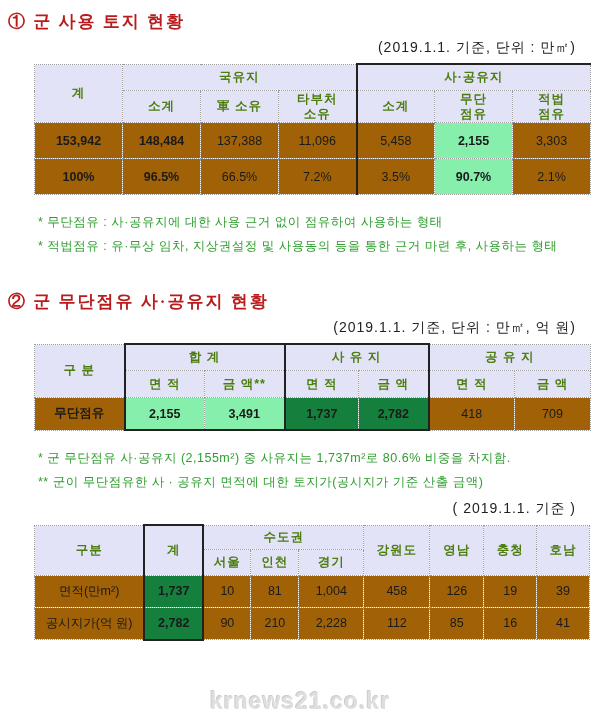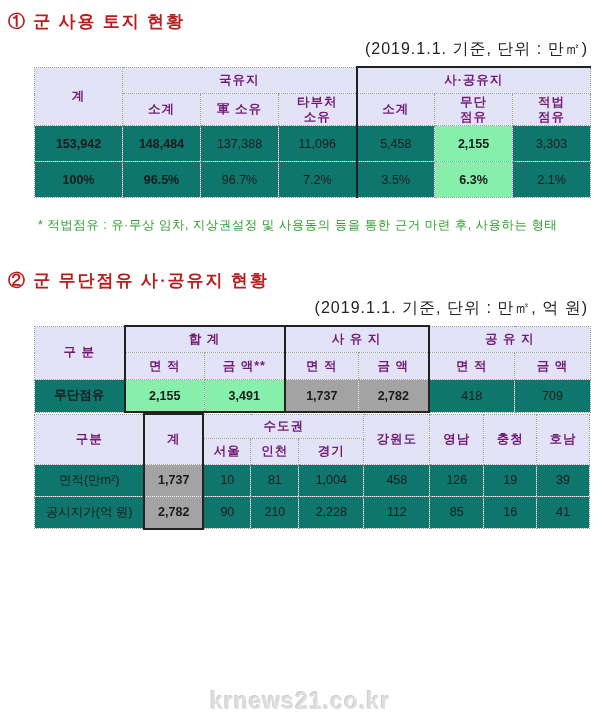--- a/index.html
+++ b/index.html
@@ -10,40 +10,40 @@
   }
   .page{padding:10px 8px 0 8px;}
 
   
   .sec-title{
     font-family:"Liberation Serif","DejaVu Serif",serif;
     font-weight:bold;font-size:17px;letter-spacing:2px;color:#b91c1c;
     margin:0;
   }
   .sec-note{
-    font-size:16px;color:#222;text-align:right;letter-spacing:1px;
-    margin:6px 4px 6px 0;
+    font-size:14px;color:#222;text-align:right;letter-spacing:1px;
+    margin:6px 16px 6px 0;
   }
 
   
   table{
     border-collapse:collapse;table-layout:fixed;
     margin-left:26px;width:556px;
     font-size:12.5px;text-align:center;
   }
   th,td{
     border:1px dotted #999;padding:0 2px;vertical-align:middle;
     font-weight:normal;overflow:hidden;
   }
-  th{background:#e3e3f7;font-weight:bold;color:#701a75;letter-spacing:1px;}
-  td{background:#0f766e;}
+  th{background:#e3e3f7;font-weight:bold;color:#4d7c0f;letter-spacing:1px;}
+  td{background:#a16207;}
   .two-line{white-space:pre-line;line-height:1.15;}
   .bold{font-weight:bold;}
   .bg-gray{background:#86efac;}
-  .bg-yellow{background:#a3a3a3;}
+  .bg-yellow{background:#15803d;}
 
   
   .bL{border-left:2px solid #222;}
   .bR{border-right:2px solid #222;}
   .bT{border-top:2px solid #222;}
   .bB{border-bottom:2px solid #222;}
 
   
   .t1 .hr1 th{height:25px;}
   .t1 .hr2 th{height:31px;}
@@ -112,30 +112,31 @@
       <td class="bold">148,484</td>
       <td>137,388</td>
       <td>11,096</td>
       <td class="bL">5,458</td>
       <td class="bold bg-gray">2,155</td>
       <td>3,303</td>
     </tr>
     <tr class="dr">
       <td class="bold">100%</td>
       <td class="bold">96.5%</td>
-      <td>96.7%</td>
+      <td>66.5%</td>
       <td>7.2%</td>
       <td class="bL">3.5%</td>
-      <td class="bold bg-gray">6.3%</td>
+      <td class="bold bg-gray">90.7%</td>
       <td>2.1%</td>
     </tr>
   </tbody>
     </table>
 
   <div class="footnotes">
+    <div>* 무단점유 : 사·공유지에 대한 사용 근거 없이 점유하여 사용하는 형태</div>
     <div>* 적법점유 : 유·무상 임차, 지상권설정 및 사용동의 등을 통한 근거 마련 후, 사용하는 형태</div>
   </div>
 
   <h2 class="sec-title gap-lg">② 군 무단점유 사·공유지 현황</h2>
   <div class="sec-note">(2019.1.1. 기준, 단위 : 만㎡, 억 원)</div>
 
   <table class="t2">
     <colgroup>
       <col style="width:90px">
         <col style="width:80px">
@@ -165,21 +166,26 @@
       <td class="bold bg-gray bL bB">2,155</td>
       <td class="bold bg-gray bR bB">3,491</td>
       <td class="bold bg-yellow bB">1,737</td>
       <td class="bold bg-yellow bR bB">2,782</td>
       <td>418</td>
       <td>709</td>
     </tr>
   </tbody>
     </table>
 
-
+  <div class="footnotes">
+    <div>* 군 무단점유 사·공유지 (2,155m²) 중 사유지는 1,737m²로 80.6% 비중을 차지함.</div>
+    <div>** 군이 무단점유한 사 · 공유지 면적에 대한 토지가(공시지가 기준 산출 금액)</div>
+  </div>
+
+  <div class="sec-note">( 2019.1.1. 기준 )</div>
 
   <table class="t3">
     <colgroup>
       <col style="width:108px">
         <col style="width:58px">
         <col style="width:47px">
         <col style="width:47px">
       <col style="width:64px">
         <col style="width:65px">
         <col style="width:53px">

